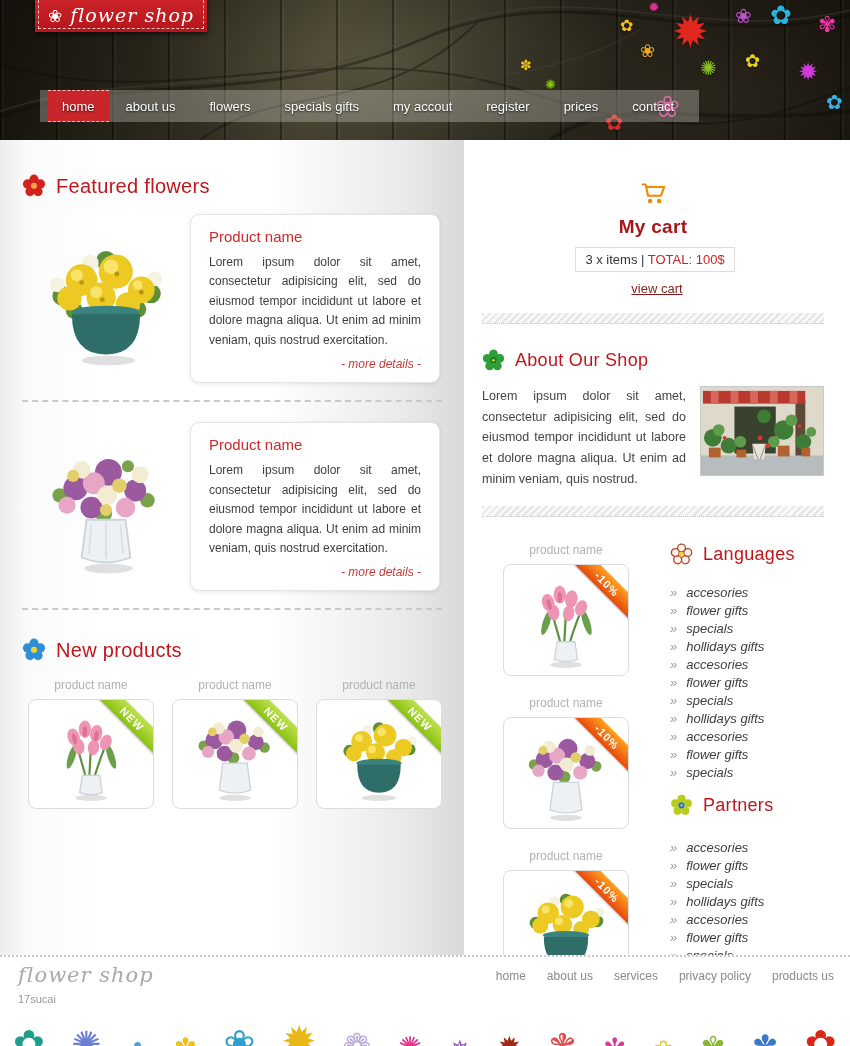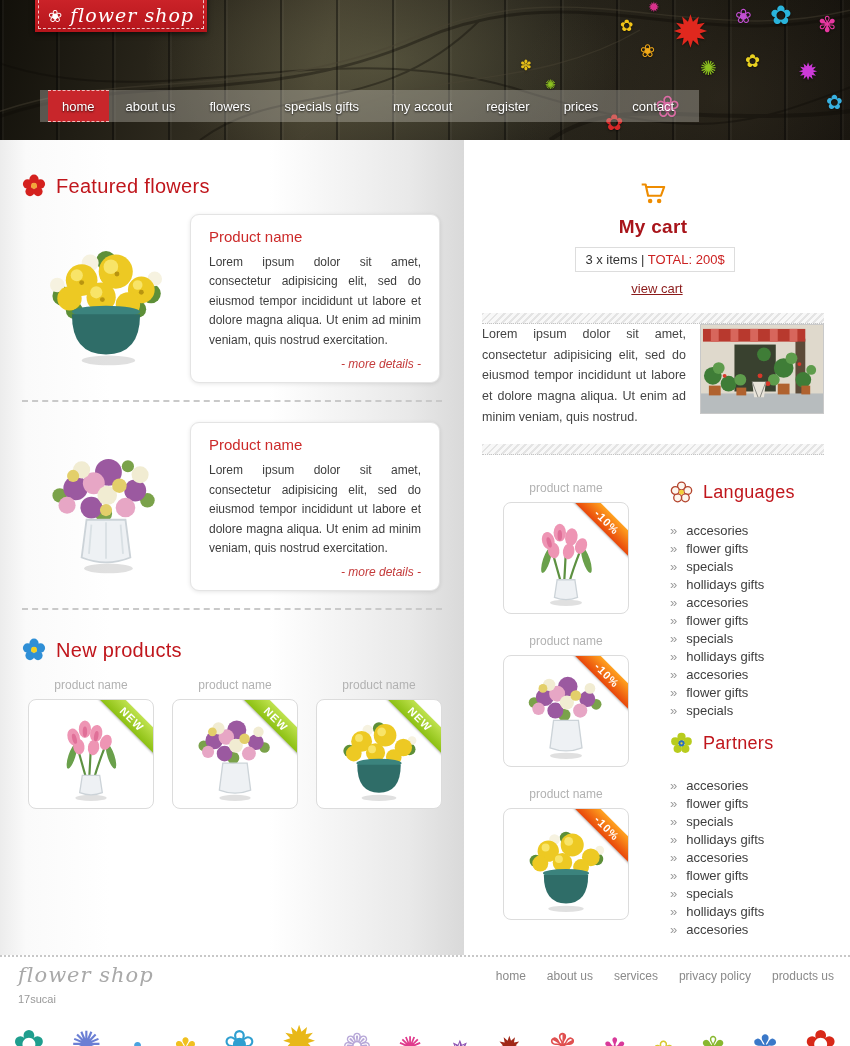--- a/index.html
+++ b/index.html
@@ -125,21 +125,21 @@
   .about-text { width:204px; font-size:12.5px; color:#444; line-height:1.65; text-align:justify; }
   .about-photo { width:124px; height:90px; border:1px solid #c9c9c9; flex:none; }
 
   .pc-row { display:flex; margin-top:26px; }
   .promo-col { width:168px; }
   .cats-col { flex:1; padding-left:20px; }
   .promo-head, .cats-head, .partners-head { margin-bottom:18px; }
   .promo-item { width:126px; margin:0 auto 20px auto; }
   .promo-item .p-card { height:112px; }
 
-  .cat-list { list-style:none; margin-top:18px; }
+  .cat-list { list-style:none; margin-top:18px;font-style:italic; }
   .cat-list li {
     font-size:13px; color:#3d3d3d; line-height:18px; cursor:pointer; white-space:nowrap;
   }
   .cat-list li::before { content:"\00BB"; color:#9a9a9a; margin-right:9px; font-size:13px; }
   .partners-head { margin-top:12px; }
   .cat-list.partners { margin-top:22px; }
 
   
   .footer { position:relative; height:91px; border-top:2px dotted #c8c8c8; background:#fff; overflow:hidden; }
   .f-logo {
@@ -438,27 +438,41 @@
 
     <div class="cart-row">
       <svg width="27" height="27" viewBox="0 0 24 24">
         <path d="M1.5 4 L5 4 L7.2 14 L18.6 14 L21.5 6.2 L6 6.2" fill="none" stroke="#ee8c00" stroke-width="1.9" stroke-linejoin="round"></path>
         <circle cx="9" cy="18.6" r="2" fill="#ee8c00"></circle>
         <circle cx="17" cy="18.6" r="2" fill="#ee8c00"></circle>
       </svg>
       <span class="cart-title">My cart</span>
       <span class="cart-box">
         <span class="cart-items">3 x items |</span>
-        <span class="cart-total">TOTAL: 200$</span>
+        <span class="cart-total">TOTAL: 100$</span>
       </span>
       <a class="view-cart">view cart</a>
     </div>
 
     <div class="hatch"></div>
 
+    <div class="sec-head about-head">
+      <svg width="23" height="23" viewBox="0 0 24 24">
+        <g fill="#2e9e38">
+          <circle cx="12" cy="5.2" r="4.6"></circle>
+            <circle cx="18.5" cy="9.9" r="4.6"></circle>
+          <circle cx="16" cy="17.6" r="4.6"></circle>
+            <circle cx="8" cy="17.6" r="4.6"></circle>
+          <circle cx="5.5" cy="9.9" r="4.6"></circle>
+        </g>
+        <circle cx="12" cy="11.8" r="3.4" fill="#187a22"></circle>
+        <circle cx="12" cy="11.8" r="1.3" fill="#eada3a"></circle>
+      </svg>
+      <span class="sec-title small">About Our Shop</span>
+    </div>
 
     <div class="about-body">
       <p class="about-text">Lorem ipsum dolor sit amet, consectetur adipisicing elit, sed do eiusmod tempor incididunt ut labore et dolore magna aliqua. Ut enim ad minim veniam, quis nostrud.</p>
       <svg class="about-photo" viewBox="0 0 124 90" preserveAspectRatio="none">
         <rect width="124" height="90" fill="#dfd9cc"></rect>
         <rect x="34" y="20" width="42" height="48" fill="#39412f"></rect>
         <rect x="96" y="14" width="10" height="60" fill="#5c4a38"></rect>
         <rect x="0" y="70" width="124" height="20" fill="#b7bcbe"></rect>
         <rect x="2" y="4" width="104" height="13" fill="#b8392e"></rect>
         <g fill="#d7665c">

